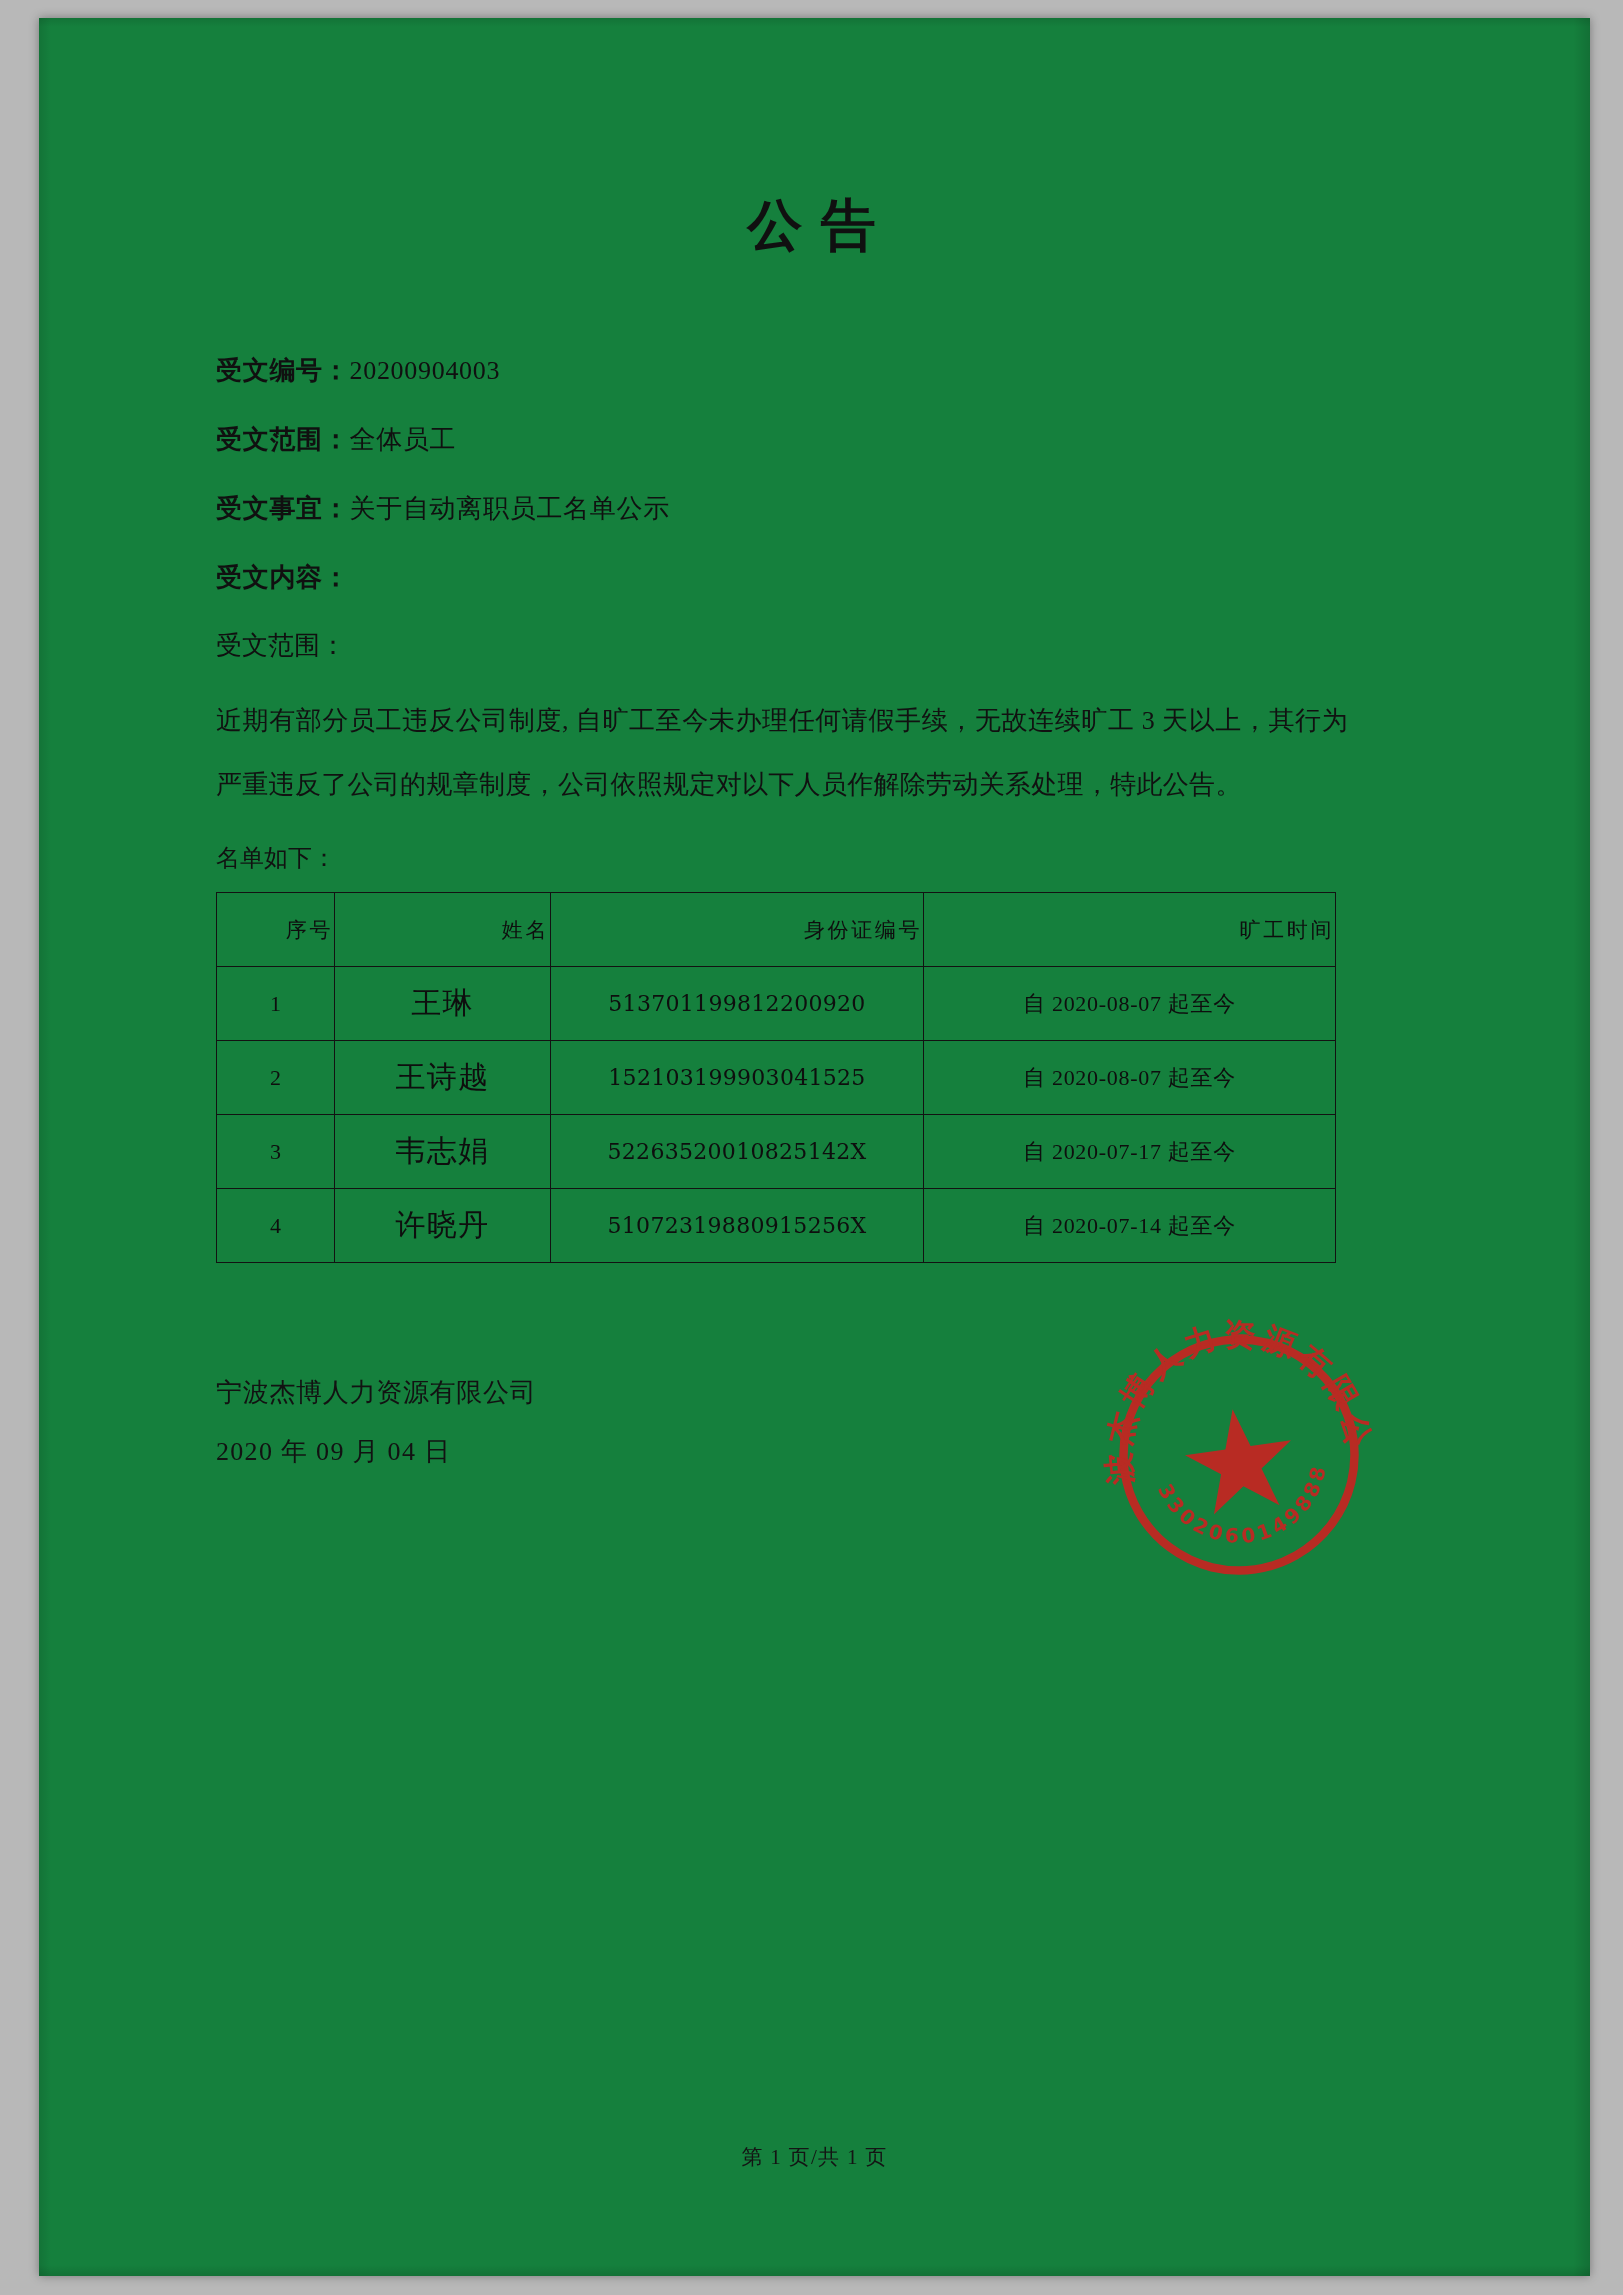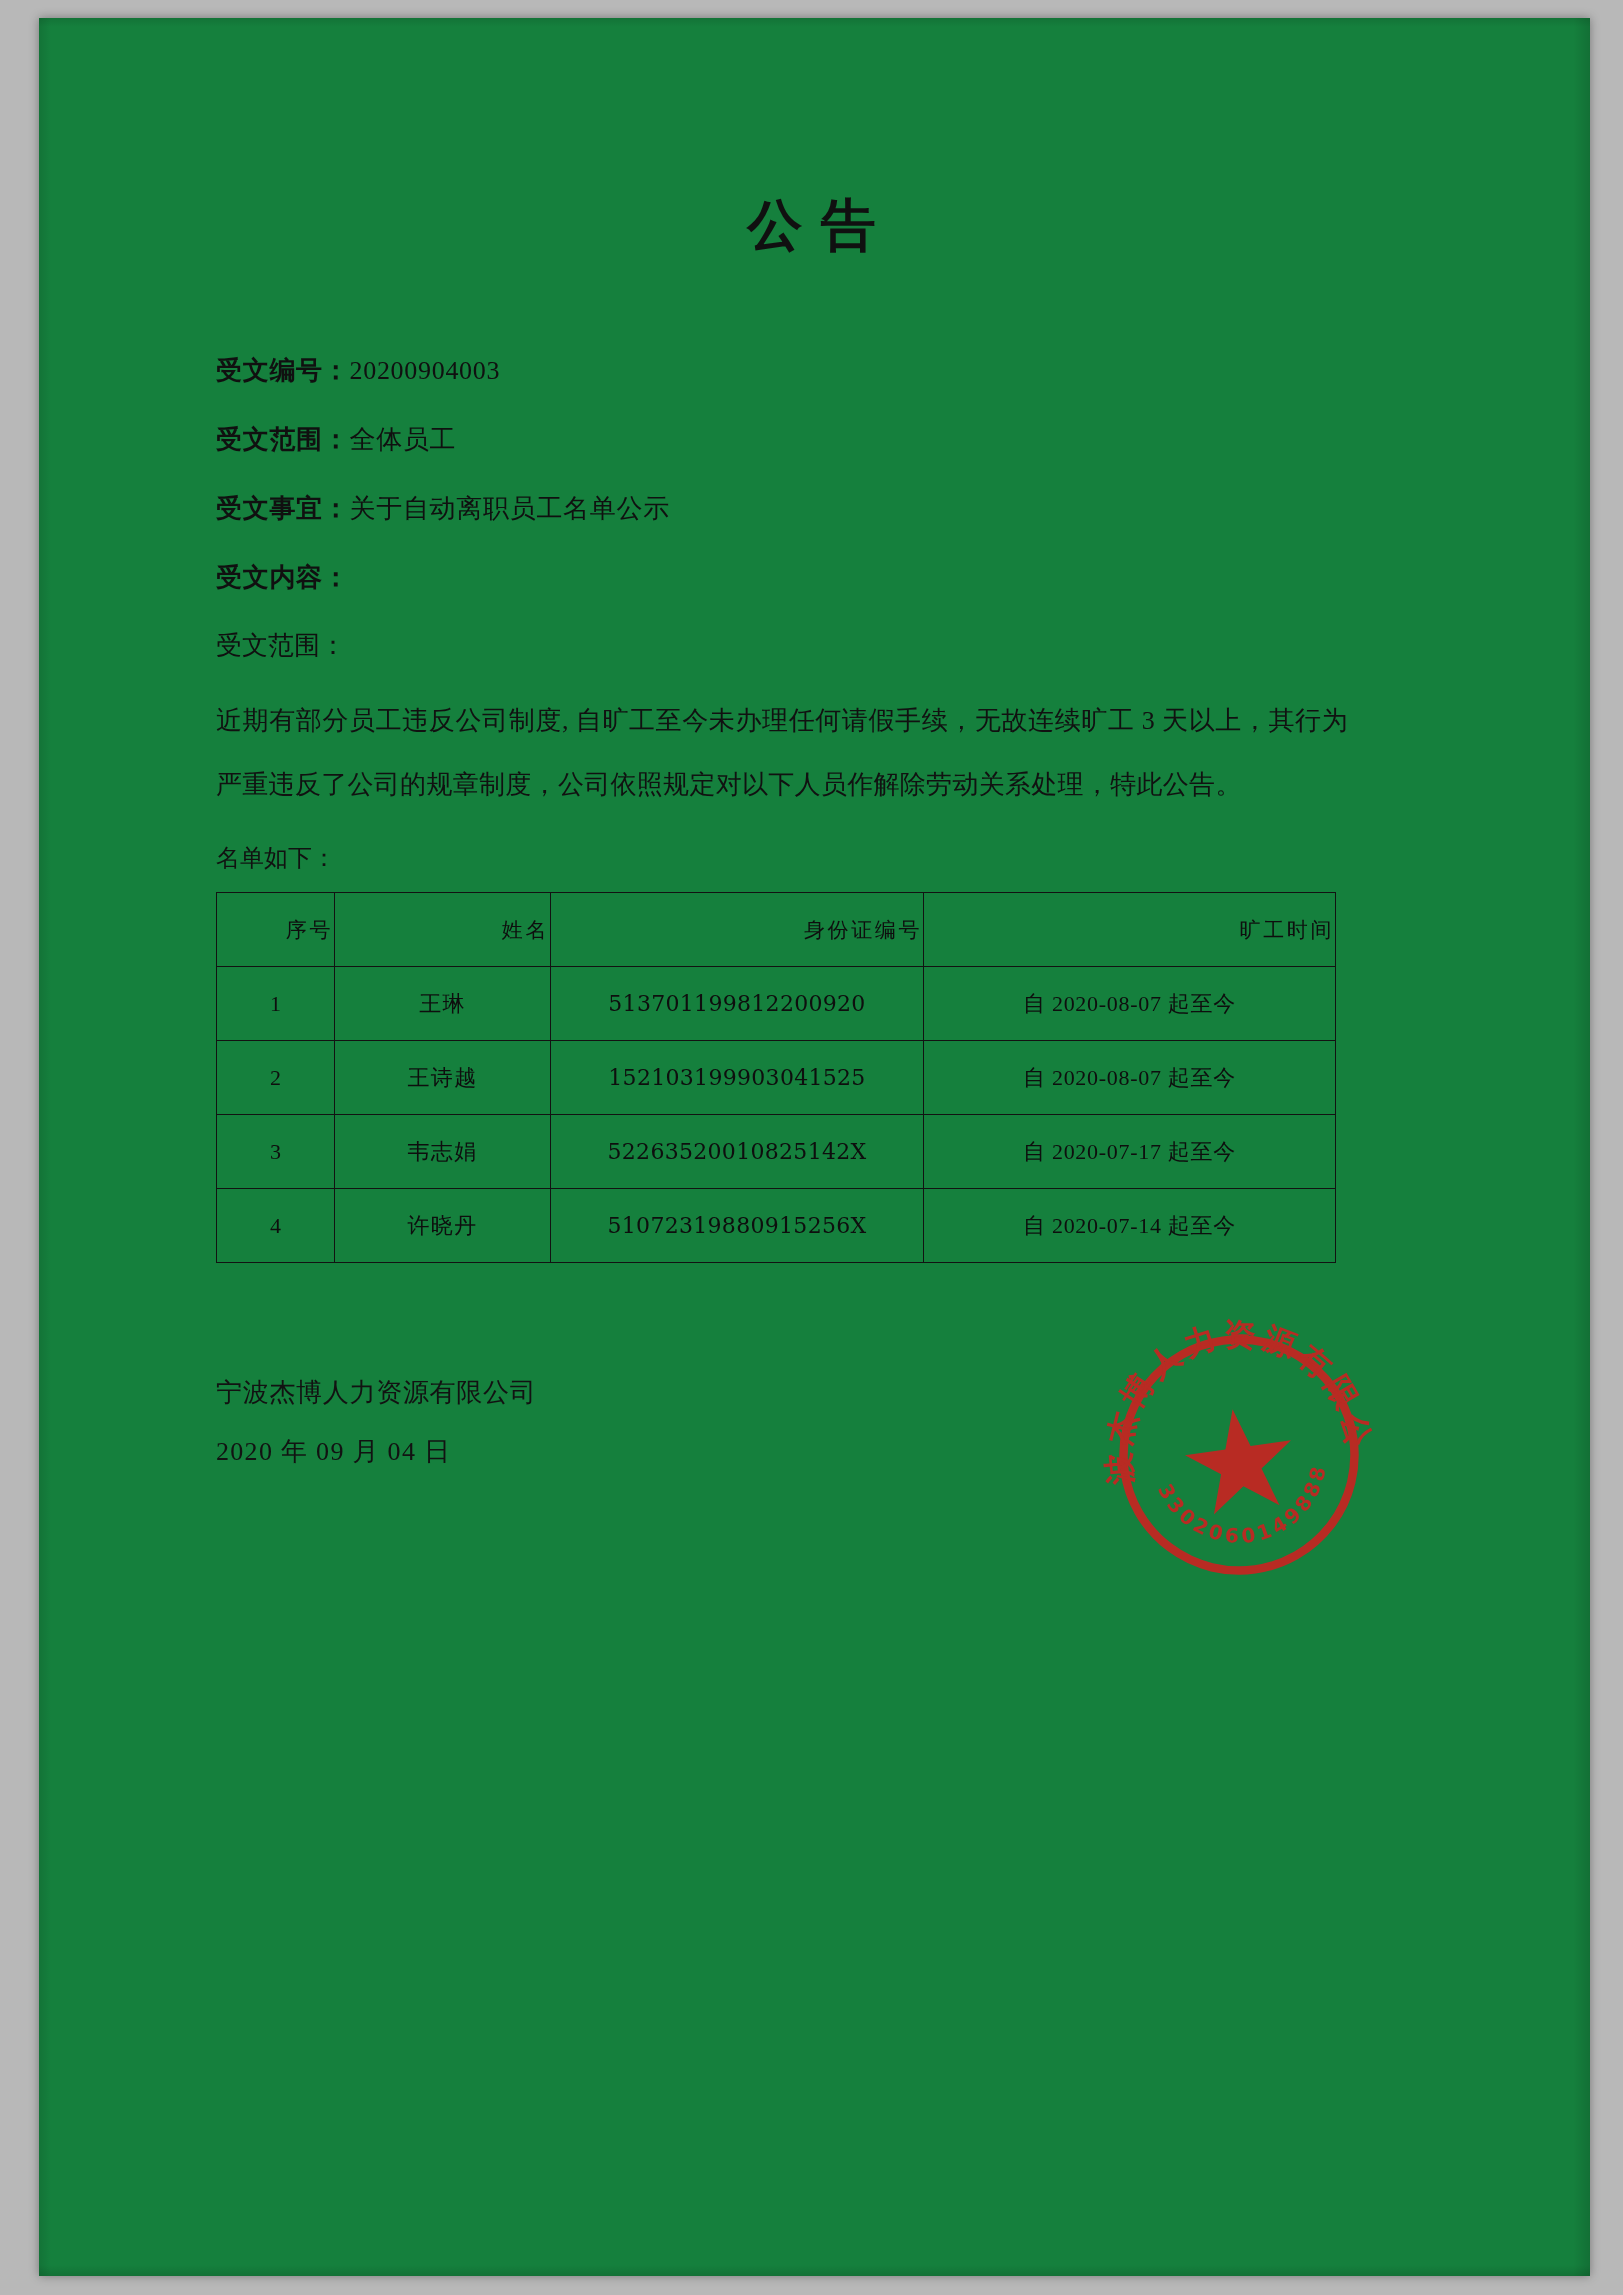--- a/index.html
+++ b/index.html
@@ -125,21 +125,21 @@
     font-weight: 400;
     color: #0e0e0e;
   }
   table.names th {
     font-size: 21px;
     letter-spacing: 2.6px;
     font-weight: 400;
     text-align: right;
   }
   td.c-idx { font-size: 22px; }
-  td.c-name { font-size: 22px; letter-spacing: 1.3px; margin-left: 26px; }
+  td.c-name { font-size: 30px; letter-spacing: 1.3px; margin-left: 26px; }
   td.c-id {
     font-size: 22px;
     font-weight: 700;
     font-family: "DejaVu Serif", "Liberation Serif", serif;
     letter-spacing: 0.3px;
   }
   td.c-time { font-size: 22px; letter-spacing: 0.7px; }
 
   .col1 { width: 118px; }
   .col2 { width: 216px; }
@@ -280,14 +280,15 @@
           <text font-family="'DejaVu Sans','Liberation Sans',sans-serif" font-size="26" font-weight="700" fill="#cf2020" letter-spacing="5">
             <textPath href="#sealBotArc" startOffset="50%" text-anchor="middle">3302060149888</textPath>
           </text>
           <polygon fill="#cf2020" points="200,140 216.5,190.5 269.5,190.5 226.5,221.5 243,272 200,241 157,272 173.5,221.5 130.5,190.5 183.5,190.5"></polygon>
         </g>
       </svg>
     </div>
 
   </div>
 
+  <div class="footer">第 1 页/共 1 页</div>
 </div>
 
 
 </body></html>

